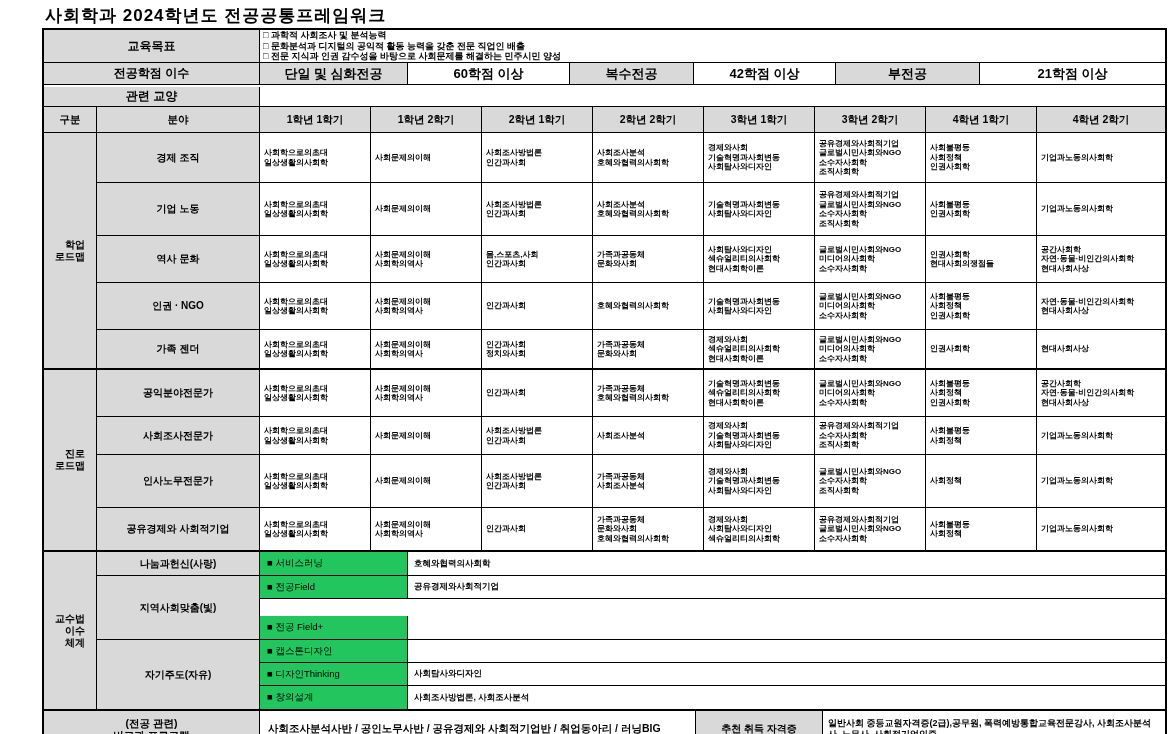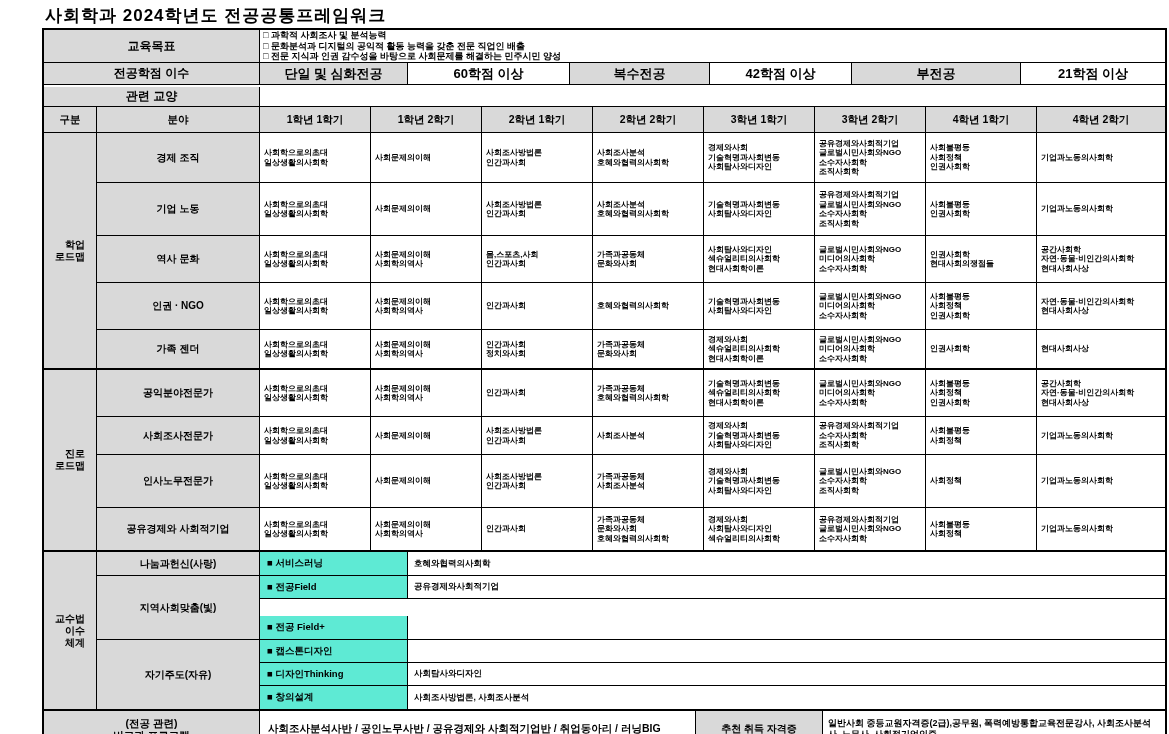--- a/index.html
+++ b/index.html
@@ -13,23 +13,23 @@
   .last{border-right:none !important;}
   .gray{background:#d9d9d9;}
   .cen{align-items:center;text-align:center;}
   .pre{white-space:pre-line;}
   .w53{width:53px;flex:none;}
   .w163{width:163px;flex:none;}
   .w216{width:216px;flex:none;}
   .w111{width:111px;flex:none;}
   .w148{width:148px;flex:none;}
   .w162{width:162px;flex:none;}
-  .w124{width:140px;flex:none;}
+  .w124{width:124px;flex:none;}
   .w142{width:142px;flex:none;}
-  .w144{width:169px;flex:none;text-align:right;}
+  .w144{width:144px;flex:none;text-align:right;}
   .w436{width:436px;flex:none;}
   .w127{width:127px;flex:none;}
   .fx{flex:1;}
   .goals-row{height:33px;}
   .goals-text{font-size:9px;line-height:10.5px;font-weight:bold;justify-content:center;}
   .lbl{font-size:12px;font-weight:bold;}
   .credits-row{height:22px;}
   .cred{font-size:13px;font-weight:bold;}
   .lib-row{height:22px;align-items:flex-end;}
   .lib{font-size:9.5px;font-weight:bold;}
@@ -41,21 +41,21 @@
   .grow{display:flex;border-bottom:1px solid #000;align-items:stretch;}
   .grow:last-child{border-bottom:none;}
   .bunya{font-size:10px;font-weight:bold;background:#d9d9d9;align-items:center;text-align:center;}
   .cc{font-size:8px;line-height:9.5px;font-weight:bold;justify-content:center;padding-left:4px;}
   .cl{white-space:nowrap;}
   .pgroup{display:flex;border-bottom:1px solid #000;}
   .pgroup:last-child{border-bottom:none;}
   .prows{flex:1;display:flex;flex-direction:column;}
   .trow{display:flex;border-bottom:1px solid #000;align-items:stretch;}
   .trow:last-child{border-bottom:none;}
-  .method{font-size:9.5px;font-weight:bold;background:#5eead4;padding-left:7px;justify-content:center;}
+  .method{font-size:9.5px;font-weight:normal;background:#22c55e;padding-left:7px;justify-content:center;}
   .pcourse{font-size:8.5px;font-weight:bold;justify-content:center;padding-left:6px;}
   .footer-row{height:36px;border-bottom:none;}
   .flabel{font-size:10.5px;font-weight:bold;background:#d9d9d9;align-items:center;text-align:center;white-space:pre-line;line-height:12px;}
   .fprog{font-size:10.5px;font-weight:bold;padding-left:8px;justify-content:center;}
   .fcert-l{font-size:10px;font-weight:bold;background:#d9d9d9;align-items:center;text-align:center;}
   .fcert{font-size:9px;line-height:11px;font-weight:bold;justify-content:center;padding-left:5px;}
 </style>
 </head>
 <body>
 

